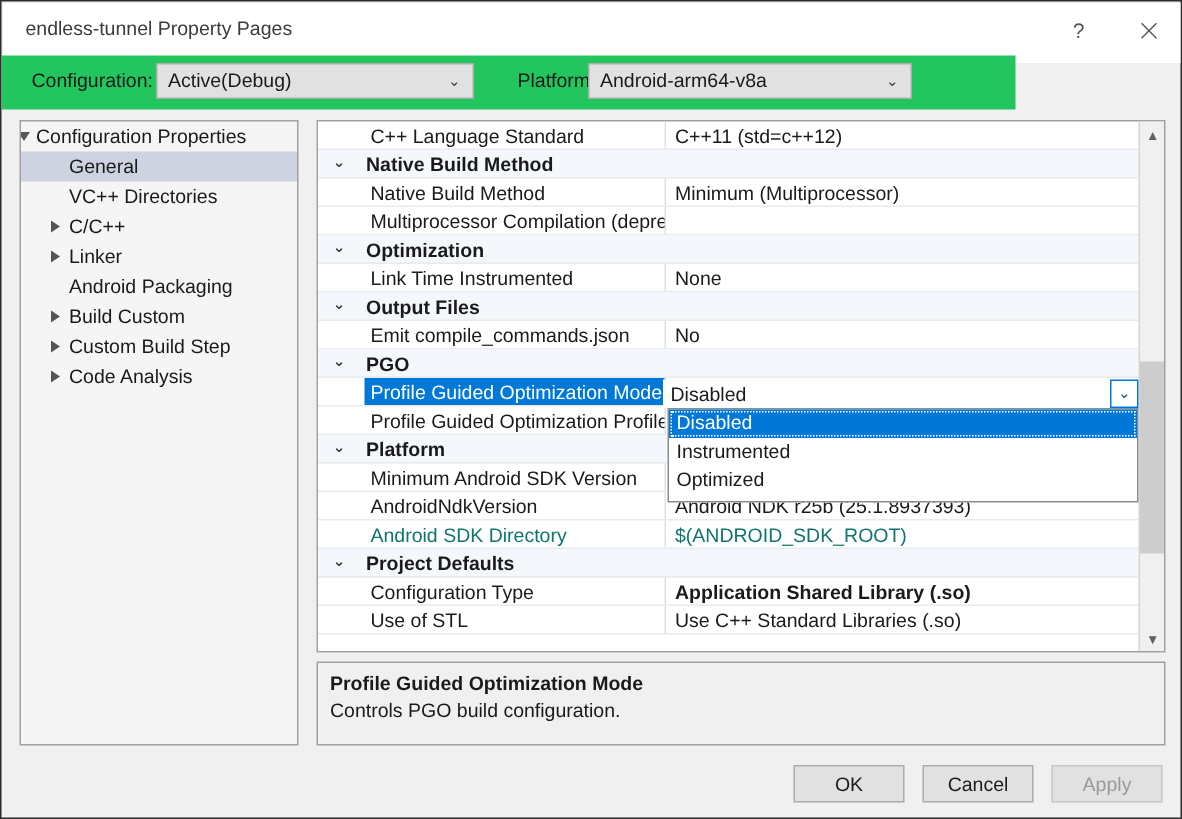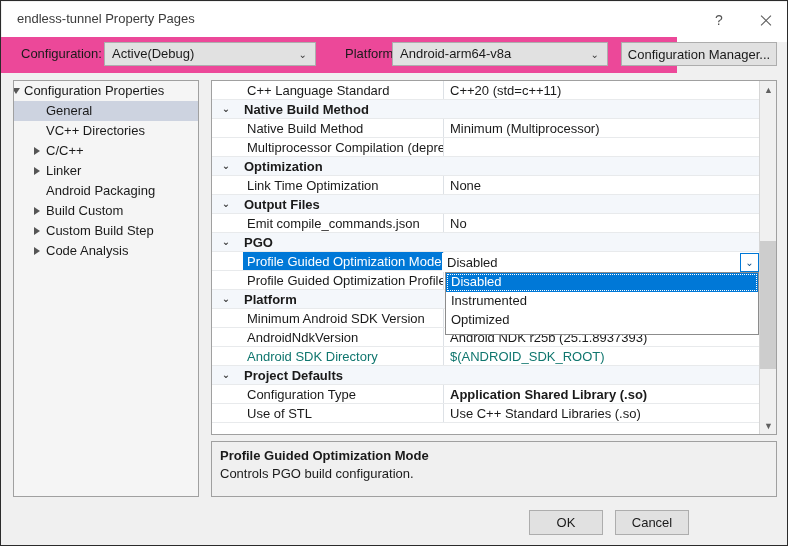--- a/index.html
+++ b/index.html
@@ -36,21 +36,21 @@
   .tb-help{left:694px;font-size:14px;}
   .tb-close{left:740px;}
   .xglyph{display:block;width:13px;height:13px;position:relative;}
   .xglyph:before,.xglyph:after{
     content:"";position:absolute;left:0;top:6px;width:14px;height:1px;
     background:#5a5a5a;
   }
   .xglyph:before{transform:rotate(45deg);}
   .xglyph:after{transform:rotate(-45deg);}
   
-  .cfgrow{position:absolute;left:0;top:36px;width:676px;height:36px;background:#ec4899;}
+  .cfgrow{position:absolute;left:0;top:36px;width:676px;height:36px;background:#22c55e;}
   .lbl{position:absolute;font-size:13px;color:#1a1a1a;top:9px;}
   .lbl-config{left:20px;}
   .lbl-platform{left:344px;}
   .combo{
     position:absolute;top:5px;height:24px;
     background:#e1e1e1;border:1px solid #adadad;
     box-sizing:border-box;
     font-size:13px;color:#1a1a1a;
   }
   .combo .ctext{position:absolute;left:7px;top:3px;white-space:nowrap;}
@@ -211,21 +211,20 @@
     <div class="lbl lbl-config">Configuration:</div>
     <div class="combo combo-config">
       <span class="ctext">Active(Debug)</span>
       <span class="carrow">⌄</span>
     </div>
     <div class="lbl lbl-platform">Platform:</div>
     <div class="combo combo-platform">
       <span class="ctext">Android-arm64-v8a</span>
       <span class="carrow">⌄</span>
     </div>
-    <div class="btn btn-cfgmgr">Configuration Manager...</div>
   </div>
 
   <div class="treepanel" id="tree">
       <div class="tnode">
         <span class="arrow" style="left: -2px;">
           <span class="tri-d"></span>
         </span>
         <span class="tlabel" style="left: 10px;">Configuration Properties</span>
       </div>
       <div class="tnode sel">
@@ -267,42 +266,42 @@
         </span>
         <span class="tlabel" style="left: 32px;">Code Analysis</span>
       </div>
     </div>
 
   <div class="gridpanel">
     <div class="gridclip" id="gridrows">
         <div class="grow">
           <span class="vdiv"></span>
           <span class="gname">C++ Language Standard</span>
-          <span class="gval">C++20 (std=c++11)</span>
+          <span class="gval">C++11 (std=c++12)</span>
         </div>
         <div class="grow cat">
           <span class="chev">⌄</span>
           <span class="gname">Native Build Method</span>
         </div>
         <div class="grow">
           <span class="vdiv"></span>
           <span class="gname">Native Build Method</span>
           <span class="gval">Minimum (Multiprocessor)</span>
         </div>
         <div class="grow">
           <span class="vdiv"></span>
           <span class="gname">Multiprocessor Compilation (deprecated)</span>
         </div>
         <div class="grow cat">
           <span class="chev">⌄</span>
           <span class="gname">Optimization</span>
         </div>
         <div class="grow">
           <span class="vdiv"></span>
-          <span class="gname">Link Time Optimization</span>
+          <span class="gname">Link Time Instrumented</span>
           <span class="gval">None</span>
         </div>
         <div class="grow cat">
           <span class="chev">⌄</span>
           <span class="gname">Output Files</span>
         </div>
         <div class="grow">
           <span class="vdiv"></span>
           <span class="gname">Emit compile_commands.json</span>
           <span class="gval">No</span>
@@ -370,14 +369,15 @@
       <div class="dopt">Optimized</div>
     </div>
 
   <div class="descpane">
     <div class="desc-title">Profile Guided Optimization Mode</div>
     <div class="desc-body">Controls PGO build configuration.</div>
   </div>
 
   <div class="btn btn-ok">OK</div>
   <div class="btn btn-cancel">Cancel</div>
+  <div class="btn btn-apply">Apply</div>
 
 </div>
 
 </body></html>

